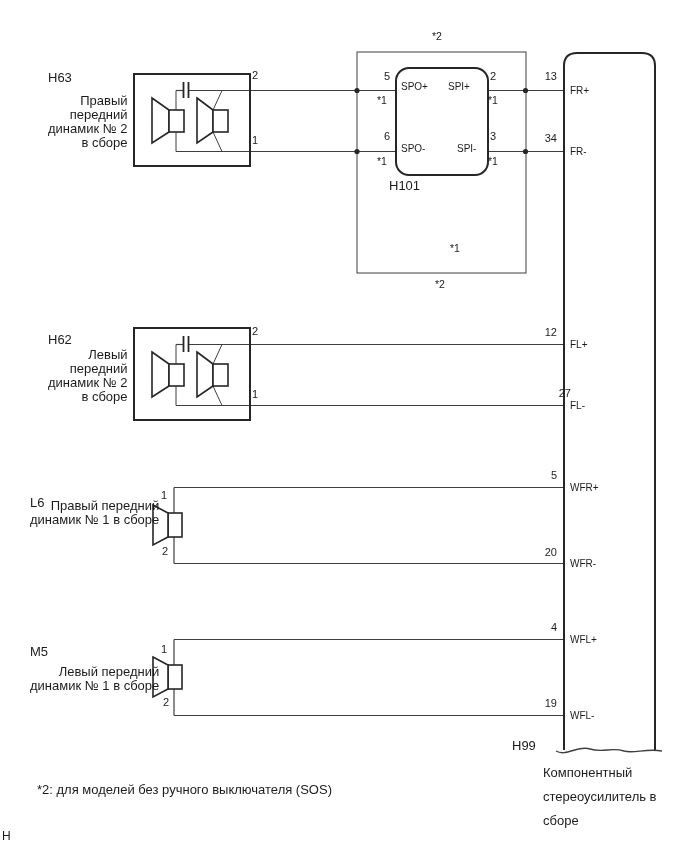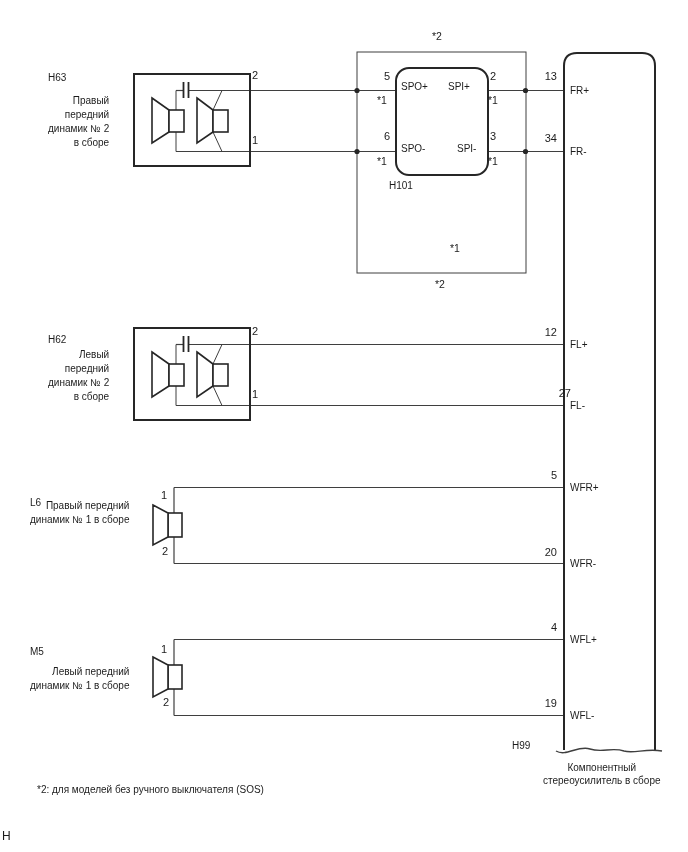--- a/index.html
+++ b/index.html
@@ -8,24 +8,24 @@
     --text:#1c1c1c;
     --bg:#ffffff;
   }
   html,body{margin:0;padding:0;background:var(--bg);}
   .stage{
     position:relative;width:688px;height:852px;background:var(--bg);
     font-family:"Liberation Sans",sans-serif;color:var(--text);
     overflow:hidden;
   }
   .stage svg{position:absolute;left:0;top:0;}
-  .t{position:absolute;font-size:10px;line-height:13px;white-space:pre;}
+  .t{position:absolute;font-size:13px;line-height:13px;white-space:pre;}
   .multi{white-space:pre-line;}
   .lh14{line-height:14px;text-align:right;}
-  .lh15{line-height:13px;text-align:center;}
+  .lh15{line-height:24px;}
   .tight{font-size:10.5px;line-height:11.5px;}
   .pin{font-size:11px;line-height:11px;}
   .pin-r{width:22px;text-align:right;}
   .port{font-size:10px;}
   .note{font-size:10.5px;line-height:11px;}
   .marker{font-size:12px;}
   
   .wire{stroke:var(--line);stroke-width:1.2;fill:none;}
   .thin{stroke:var(--line);stroke-width:1;fill:none;}
   .comp{stroke:var(--component);stroke-width:2;fill:none;}

